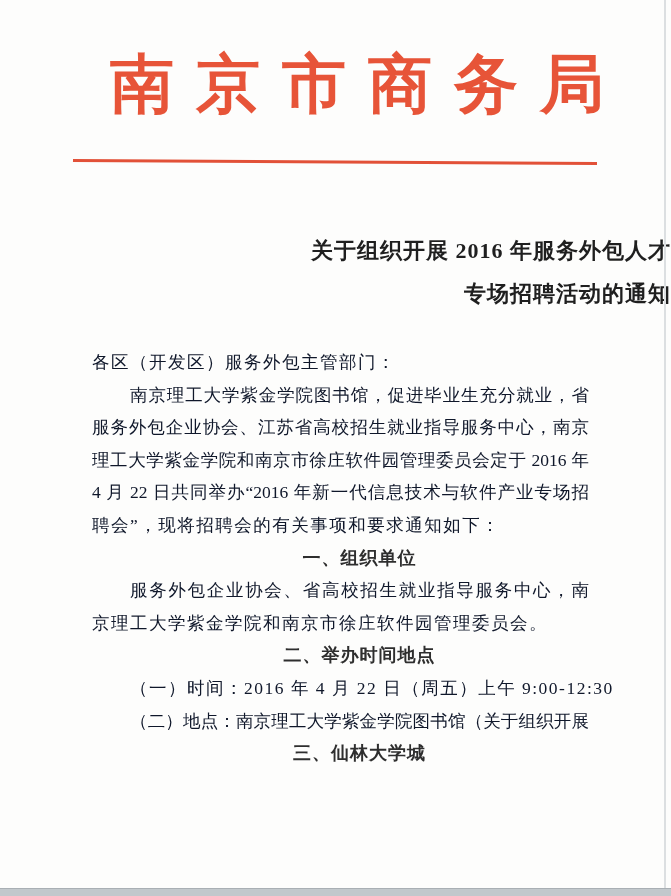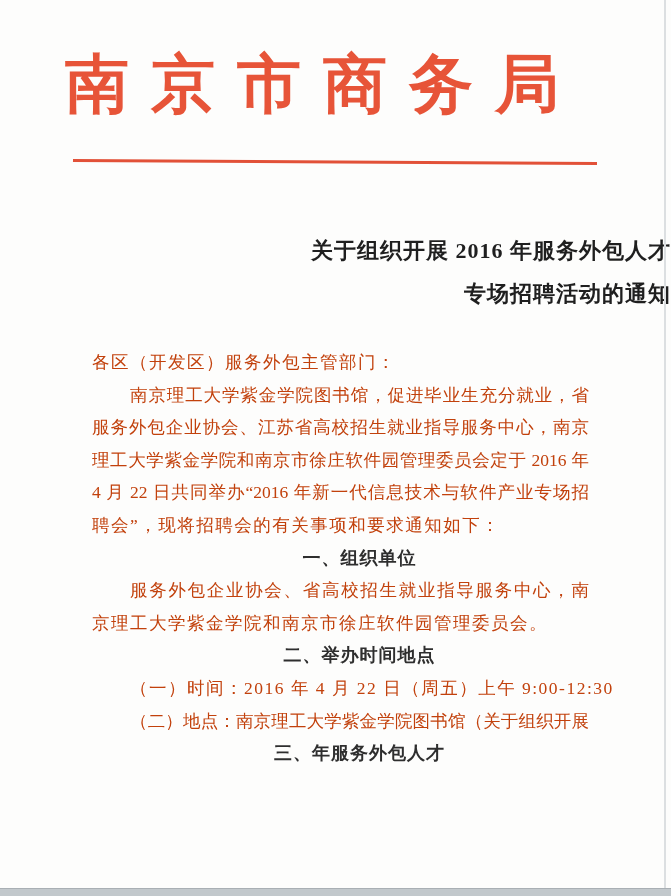--- a/index.html
+++ b/index.html
@@ -10,20 +10,21 @@
     background: #fdfdfc;
     overflow: hidden;
     font-family: "Liberation Serif", "DejaVu Serif", serif;
   }
   
   .letterhead {
     position: absolute;
     top: 30px; left: 0; right: 0;
     height: 110px;
     line-height: 110px;
+    text-align: center;
     font-family: "Liberation Serif", "DejaVu Serif", serif;
     font-weight: bold;
     font-size: 64px;
     letter-spacing: 22px;
     padding-left: 22px;
     color: #e75438;
     white-space: nowrap;
     margin-left: 43px;
   }
   
@@ -50,21 +51,21 @@
   
   .body-block {
     position: absolute;
     top: 346px; left: 92px;
     width: 497px;
   }
   .line {
     height: 32.6px;
     line-height: 32.6px;
     font-size: 17.5px;
-    color: #c2410c;
+    color: #0f172a;
     letter-spacing: 1.5px;
     white-space: nowrap;
     font-family: "Liberation Serif", "DejaVu Serif", serif;
   }
   .line.justify {
     white-space: normal;
     letter-spacing: 0;
     text-align: justify;
     text-align-last: justify;
     overflow: hidden;
@@ -112,19 +113,19 @@
       <div class="line justify">服务外包企业协会、江苏省高校招生就业指导服务中心，南京</div>
       <div class="line justify">理工大学紫金学院和南京市徐庄软件园管理委员会定于 2016 年</div>
       <div class="line justify">4 月 22 日共同举办“2016 年新一代信息技术与软件产业专场招</div>
       <div class="line">聘会”，现将招聘会的有关事项和要求通知如下：</div>
       <div class="line indent heading">一、组织单位</div>
       <div class="line justify indent">服务外包企业协会、省高校招生就业指导服务中心，南</div>
       <div class="line">京理工大学紫金学院和南京市徐庄软件园管理委员会。</div>
       <div class="line indent heading">二、举办时间地点</div>
       <div class="line indent">（一）时间：2016 年 4 月 22 日（周五）上午 9:00-12:30</div>
       <div class="line justify indent">（二）地点：南京理工大学紫金学院图书馆（关于组织开展</div>
-      <div class="line indent heading">三、年服务外包人才</div>
+      <div class="line indent heading">三、仙林大学城</div>
     </div>
 
   <div class="scan-edge-right"></div>
   <div class="scan-edge-bottom"></div>
 
 </div>
 
 </body></html>

